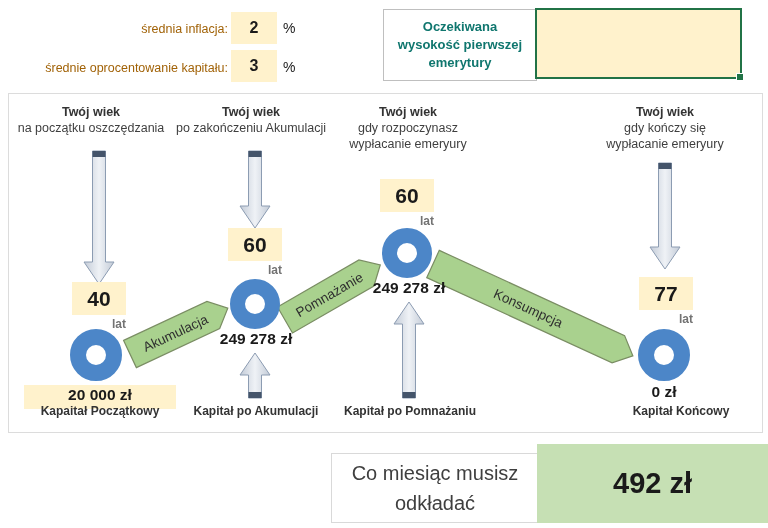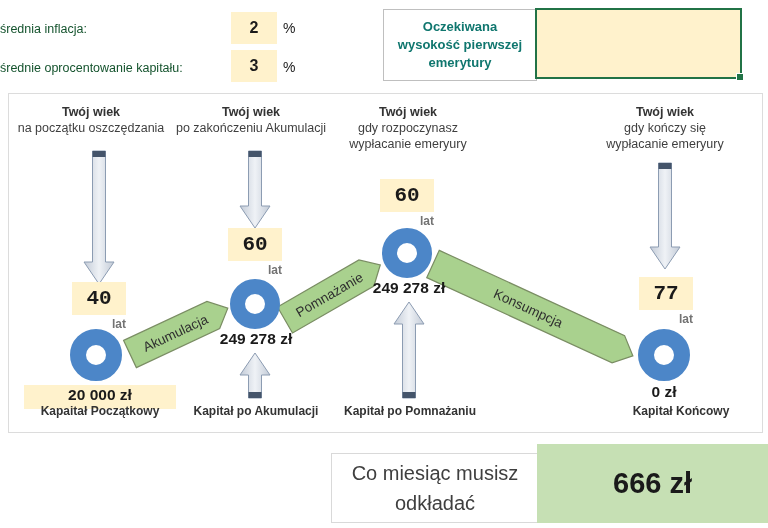--- a/index.html
+++ b/index.html
@@ -1,39 +1,39 @@
 <!DOCTYPE html>
 <html><head>
 <meta charset="utf-8">
 <style>
   html,body{margin:0;padding:0;background:#fff;}
   #app{position:relative;width:768px;height:528px;background:#fff;overflow:hidden;
        font-family:"Liberation Sans","DejaVu Sans",sans-serif;color:#3f3f3f;}
   .abs{position:absolute;}
   
-  .param-label{width:228px;font-size:12.5px;color:#14532d;}
+  .param-label{width:228px;text-align:right;font-size:12.5px;color:#a16207;}
   .param-cell{width:46px;height:32px;background:#FFF2CC;text-align:center;
               font-weight:bold;font-size:16px;line-height:32px;color:#1a1a1a;}
   .param-unit{font-size:14px;color:#1a1a1a;}
   
   .pension-label-box{left:383px;top:9px;width:152px;height:70px;border:1px solid #BFBFBF;
               background:#fff;display:flex;align-items:center;justify-content:center;}
   .pension-label-box div{width:140px;text-align:center;font-weight:bold;font-size:13px;
               line-height:1.4;color:#0f766e;}
   .pension-value-box{left:535px;top:8px;width:207px;height:71px;background:#FFF2CC;
               border:2px solid #217346;box-sizing:border-box;display:flex;align-items:center;
               justify-content:center;font-weight:bold;font-size:29px;color:#1a1a1a;}
   .sel-handle{position:absolute;right:-4px;bottom:-4px;width:6px;height:6px;
               background:#217346;border:1px solid #fff;}
   
   .panel{left:8px;top:93px;width:753px;height:338px;border:1px solid #DCDCDC;background:#fff;}
   .hdr{top:10px;width:170px;text-align:center;font-size:12.5px;line-height:16px;color:#3f3f3f;}
   .hdr .b{font-weight:bold;color:#333;}
   .age-cell{width:54px;height:33px;background:#FFF2CC;text-align:center;font-weight:bold;
-            font-size:21px;line-height:33px;color:#1a1a1a;font-family:Liberation Mono, monospace;}
+            font-size:21px;line-height:33px;color:#1a1a1a;}
   .lat{width:54px;text-align:right;font-weight:bold;font-size:12px;color:#737373;}
   .donut{border-radius:50%;background:#fff;box-sizing:border-box;}
   .amt{font-weight:bold;font-size:15.5px;color:#1a1a1a;text-align:center;}
   .amt-cell{background:#FFF2CC;height:24px;line-height:20px;}
   .cap{top:310px;width:170px;text-align:center;font-weight:bold;font-size:12px;color:#333;}
   svg text{font-family:"Liberation Sans","DejaVu Sans",sans-serif;}
   
   .monthly-label-box{left:331px;top:453px;width:206px;height:68px;border:1px solid #D9D9D9;
               background:#fff;display:flex;align-items:center;justify-content:center;}
   .monthly-label-box div{width:180px;text-align:center;font-size:20px;line-height:1.5;color:#3f3f3f;}
@@ -149,16 +149,16 @@
     <div class="abs lat" style="left:630px;top:218px">lat</div>
     <div class="abs donut" style="left:629px;top:235px;width:52px;height:52px;border:16px solid #4C86C8"></div>
     <div class="abs amt" style="left:585px;top:289px;width:140px">0 zł</div>
     <div class="abs cap" style="left:587px">Kapitał Końcowy</div>
   </div>
 
   <div class="abs monthly-label-box">
     <div>Co miesiąc musisz odkładać</div>
   </div>
   <div class="abs monthly-value-box">
-    <span>666 zł</span>
+    <span>492 zł</span>
   </div>
 
 </div>
 
 </body></html>

